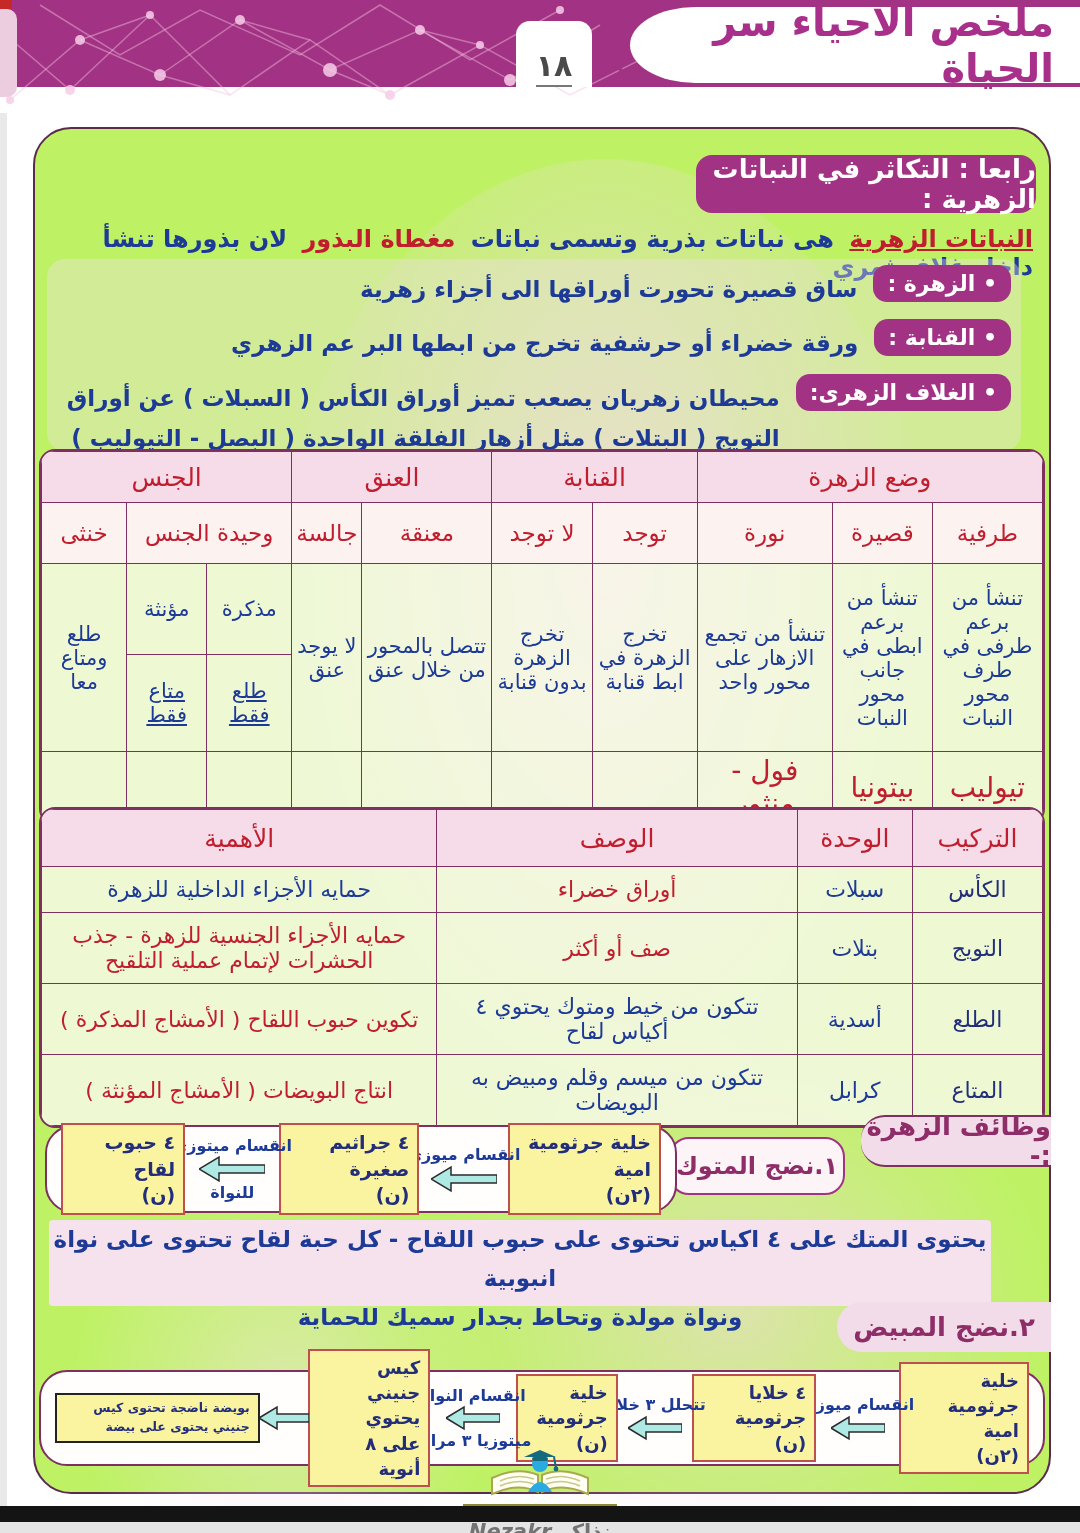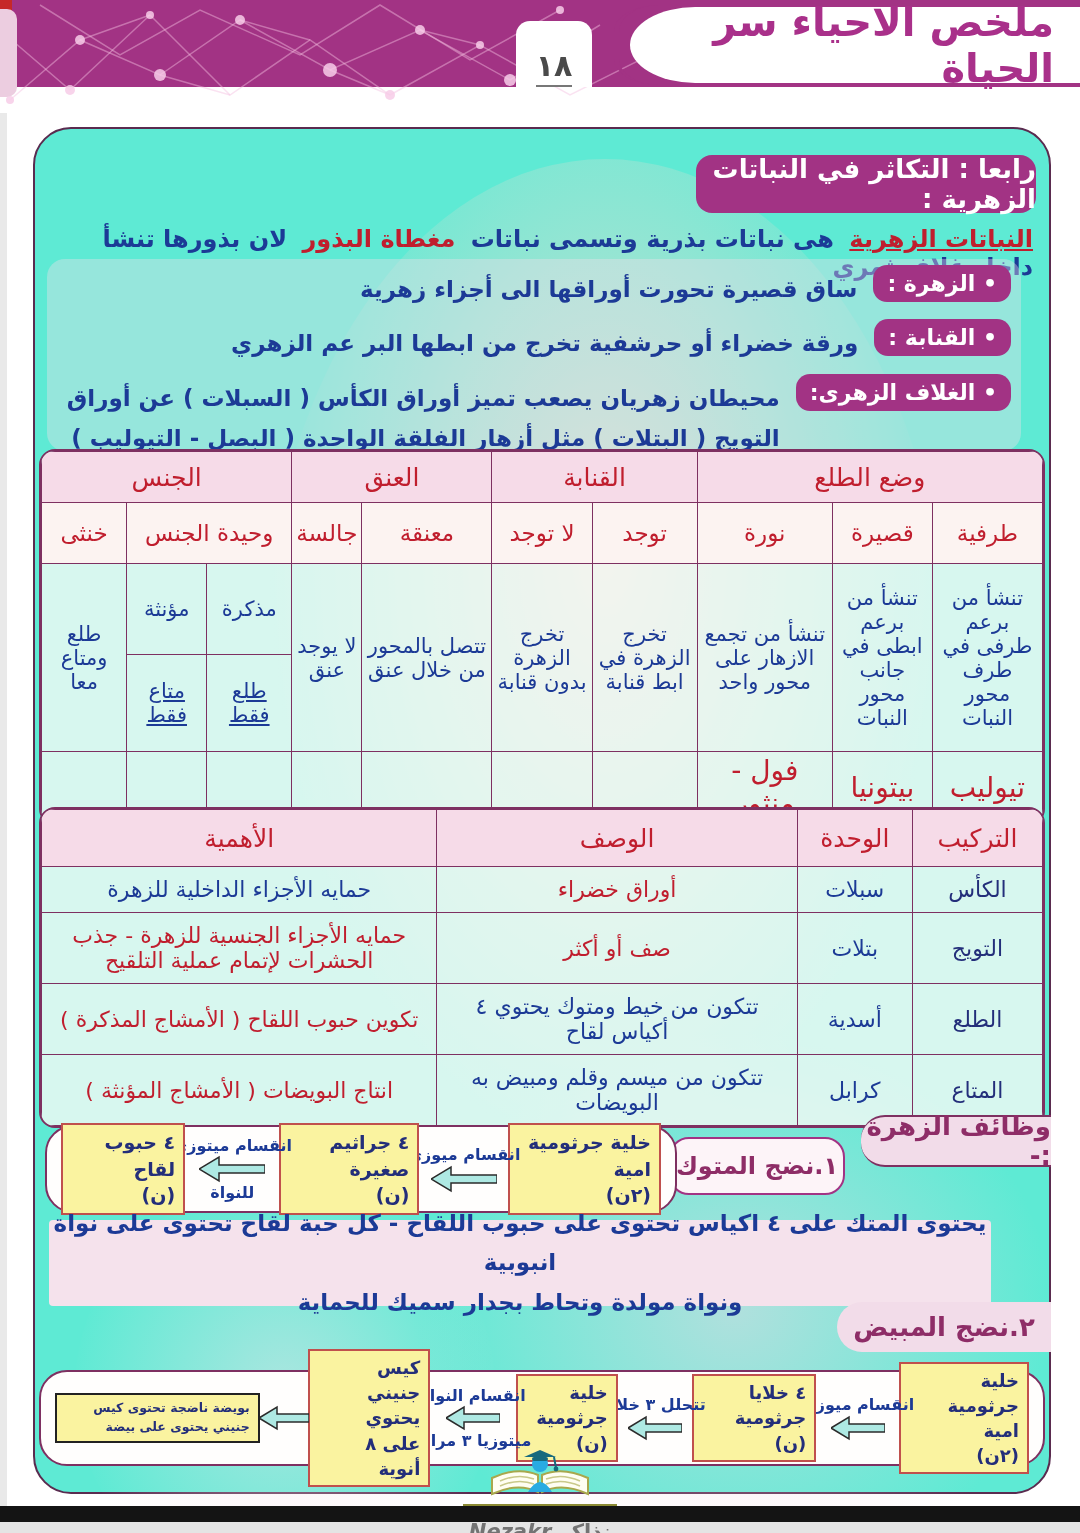--- a/index.html
+++ b/index.html
@@ -25,21 +25,21 @@
     position:absolute;left:516px;bottom:0;width:76px;height:66px;background:#ffffff;
     border-radius:14px 14px 0 0;display:flex;align-items:flex-end;justify-content:center;
   }
   .page-num{color:#4a4a4a;font-size:30px;font-weight:bold;padding-bottom:2px;border-bottom:2px solid #777;}
   .corner-red{position:absolute;left:0;top:0;width:12px;height:17px;background:#c62828;}
   .left-pink-tab{position:absolute;left:0;top:9px;width:17px;height:88px;background:#eccde0;border-radius:0 10px 10px 0;}
   .left-gray{position:absolute;left:0;top:113px;width:7px;bottom:0;background:#e9e9e9;}
   
   .frame{
     position:absolute;left:33px;top:127px;width:1014px;height:1363px;
-    border:2.5px solid #5a2b4f;border-radius:38px;background:#5eead4;direction:rtl;
+    border:2.5px solid #5a2b4f;border-radius:38px;background:#bef264;direction:rtl;
   }
   .wm1{position:absolute;left:230px;top:30px;width:680px;height:1000px;border-radius:50%;
        background:radial-gradient(ellipse at 50% 40%, rgba(236,221,209,.8), rgba(236,221,209,0) 70%);}
   .wm2{position:absolute;left:380px;top:900px;width:640px;height:560px;border-radius:50%;
        background:radial-gradient(ellipse, rgba(244,216,229,.55), rgba(244,216,229,0) 70%);}
   .wm3{position:absolute;left:40px;top:1050px;width:420px;height:420px;border-radius:50%;
        background:radial-gradient(ellipse, rgba(246,226,235,.5), rgba(246,226,235,0) 72%);}
   .layer{position:absolute;inset:0;}
   
   .sec-badge{
@@ -102,21 +102,21 @@
   .ybox{
     background:#faf3a0;border:2.5px solid #c0504d;color:#232e7a;
     font-size:19px;font-weight:bold;text-align:right;padding:4px 8px;line-height:1.4;
   }
   .ybox .l{display:block;}
   .smallbox{font-size:12.5px;border-color:#222;line-height:1.5;color:#232e7a;}
   .flow-arrow{display:flex;flex-direction:column;align-items:center;justify-content:center;min-width:60px;}
   .alabel{color:#1c3a96;font-size:16px;font-weight:bold;white-space:nowrap;line-height:1.2;}
   .note{
     position:absolute;top:1091px;right:58px;left:14px;height:86px;background:#f5e2ec;
-    display:flex;flex-direction:column;align-items:center;justify-content:center;
+    display:flex;flex-direction:column;align-items:center;justify-content:space-between;
     color:#1c3a96;font-size:23px;font-weight:bold;text-align:center;line-height:1.7;border-radius:4px;
   }
   
   .logo{position:absolute;left:455px;top:1448px;width:170px;text-align:center;z-index:5;}
   .logo-text{color:#737373;font-size:21px;font-weight:bold;border-top:2px solid #8b8a33;border-bottom:2px solid #8b8a33;display:inline-block;padding:14px 6px;direction:rtl;}
   .bottom-black{position:absolute;left:0;top:1506px;width:1080px;height:16px;background:#141414;}
   .bottom-gray{position:absolute;left:0;top:1522px;width:1080px;height:11px;background:#e4e4e4;}
 </style>
 </head>
 <body>
@@ -194,21 +194,21 @@
           <col style="width:10.5%">
             <col style="width:10%">
           <col style="width:13%">
             <col style="width:7%">
           <col style="width:8.5%">
             <col style="width:8%">
             <col style="width:8.5%">
         </colgroup>
         <tbody>
             <tr class="g">
-          <th colspan="3">وضع الطلع</th>
+          <th colspan="3">وضع الزهرة</th>
           <th colspan="2">القنابة</th>
           <th colspan="2">العنق</th>
           <th colspan="3">الجنس</th>
         </tr>
         <tr class="s">
           <th>طرفية</th>
           <th>قصيرة</th>
           <th>نورة</th>
           <th>توجد</th>
           <th>لا توجد</th>

